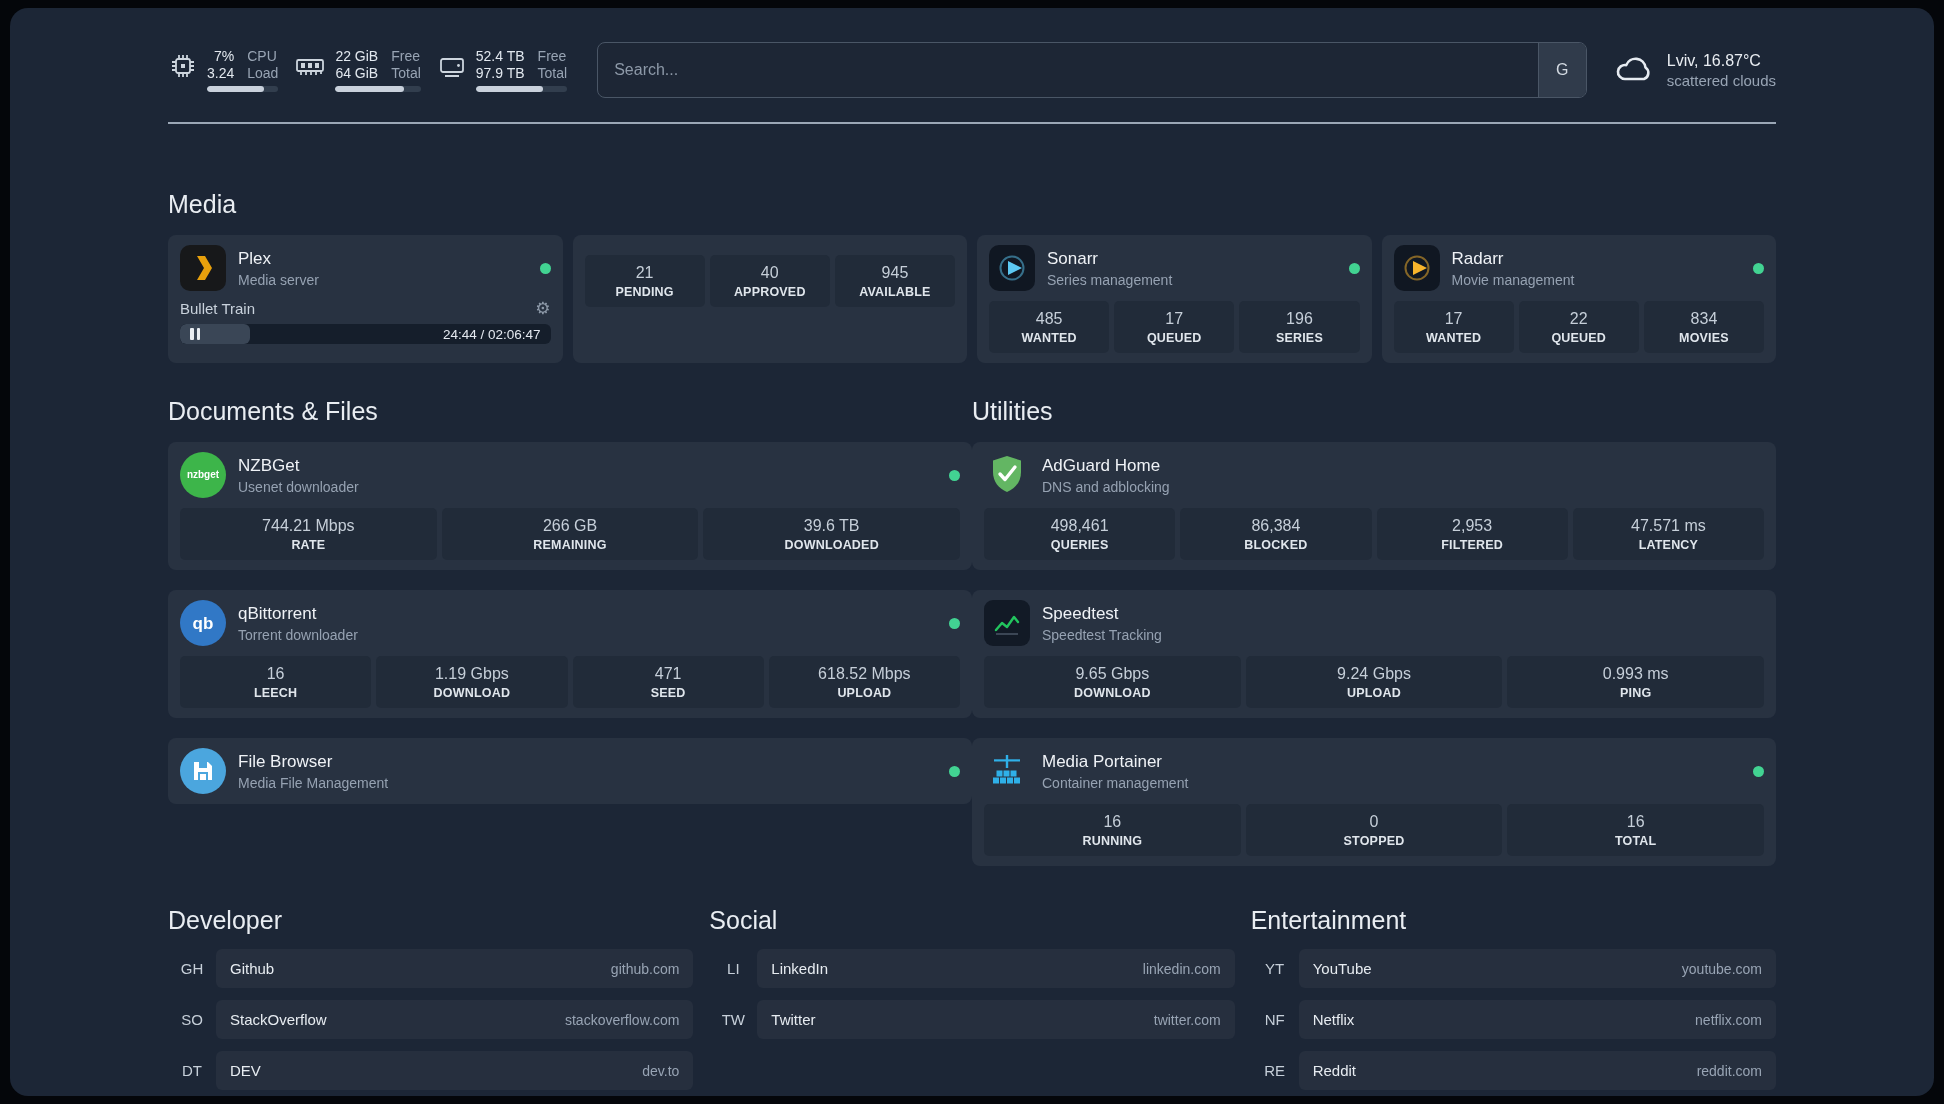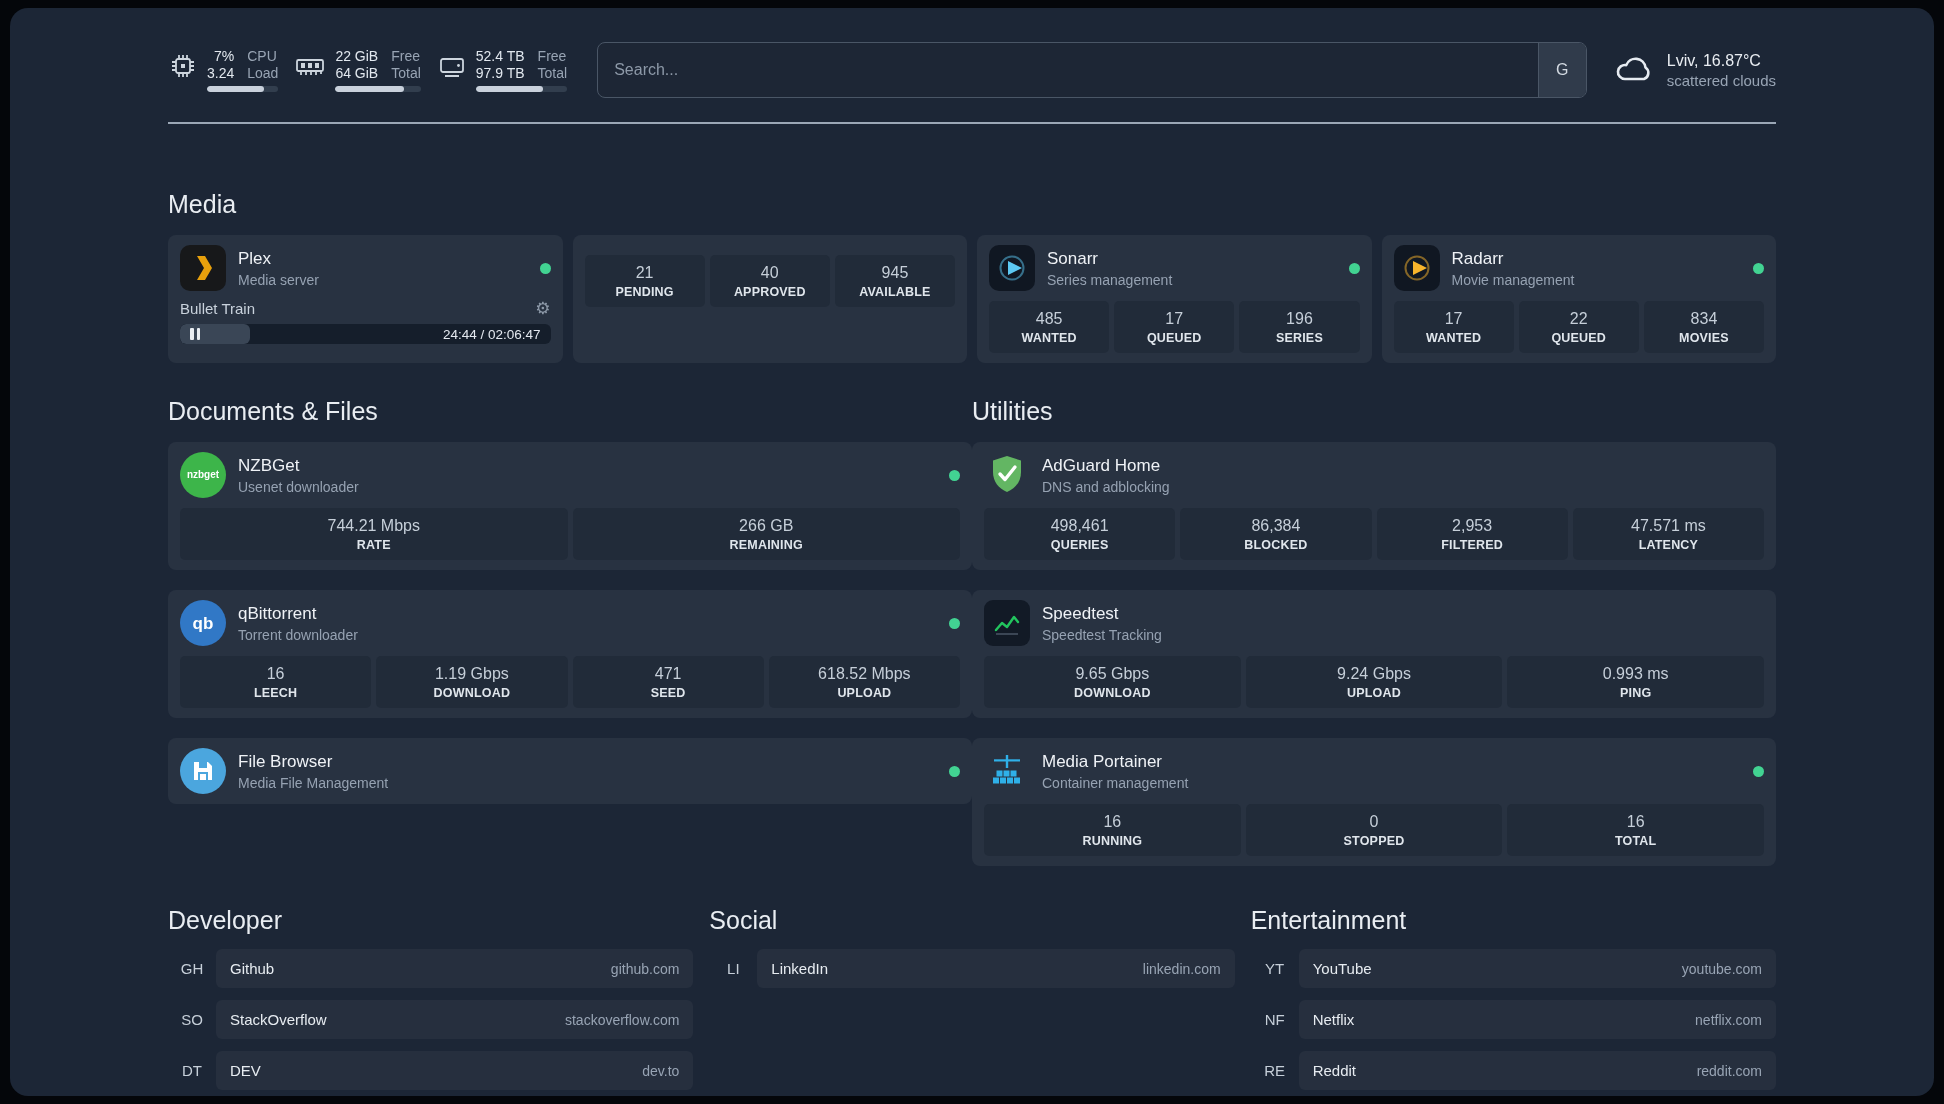--- a/index.html
+++ b/index.html
@@ -299,20 +299,24 @@
             </div>
             <div class="tiles">
               <div class="tile">
                 <div class="tile-value">744.21 Mbps</div>
                 <div class="tile-label">RATE</div>
               </div>
               <div class="tile">
                 <div class="tile-value">266 GB</div>
                 <div class="tile-label">REMAINING</div>
               </div>
+              <div class="tile">
+                <div class="tile-value">39.6 TB</div>
+                <div class="tile-label">DOWNLOADED</div>
+              </div>
             </div>
           </div>
 
           <div class="card">
             <div class="card-head">
               <div class="icon circle" style="background-color: rgb(49, 120, 198);">
                 <span class="icon-text med">qb</span>
               </div>
               <div>
                 <div class="card-name">qBittorrent</div>
@@ -500,20 +504,27 @@
       <div>
         <div class="section-heading">Social</div>
         <div class="bm-list">
           <div class="bm-row">
             <span class="bm-abbr">LI</span>
             <div class="bm-pill">
               <span class="bm-name">LinkedIn</span>
               <span class="bm-url">linkedin.com</span>
             </div>
           </div>
+          <div class="bm-row">
+            <span class="bm-abbr">TW</span>
+            <div class="bm-pill">
+              <span class="bm-name">Twitter</span>
+              <span class="bm-url">twitter.com</span>
+            </div>
+          </div>
         </div>
       </div>
 
       <div>
         <div class="section-heading">Entertainment</div>
         <div class="bm-list">
           <div class="bm-row">
             <span class="bm-abbr">YT</span>
             <div class="bm-pill">
               <span class="bm-name">YouTube</span>

